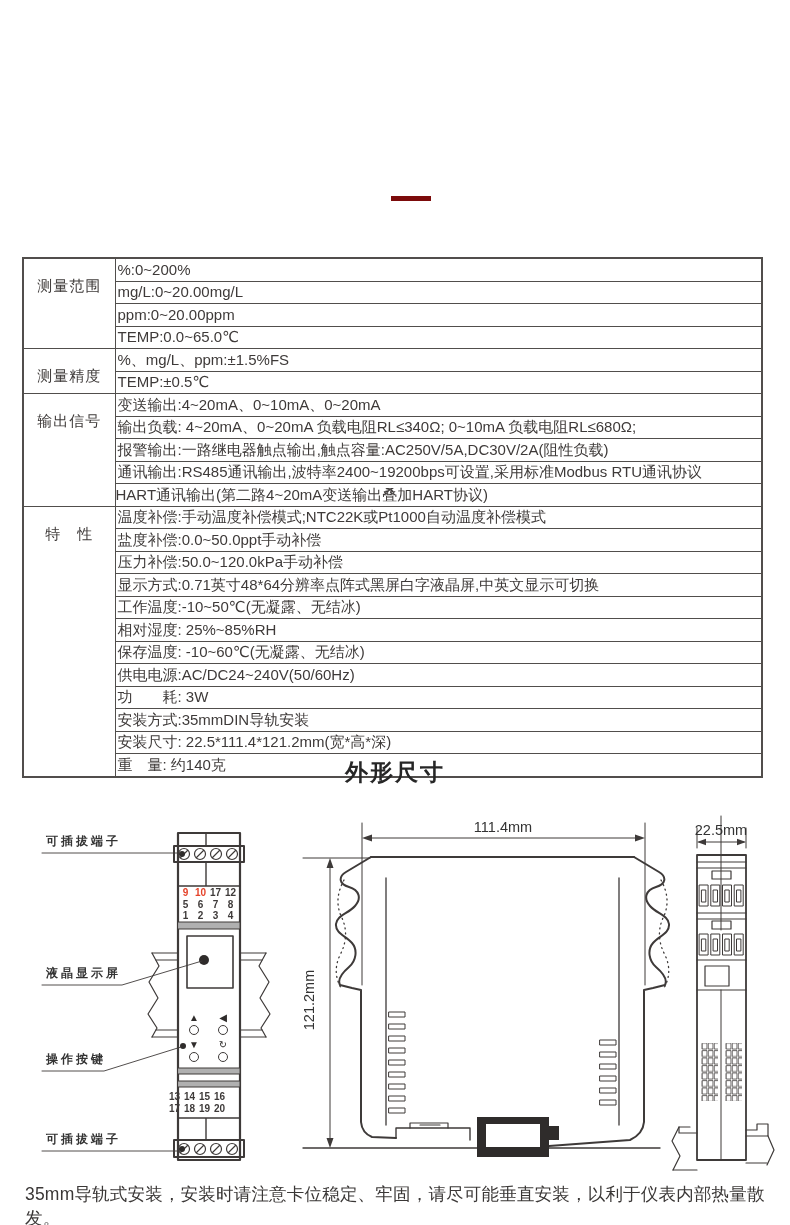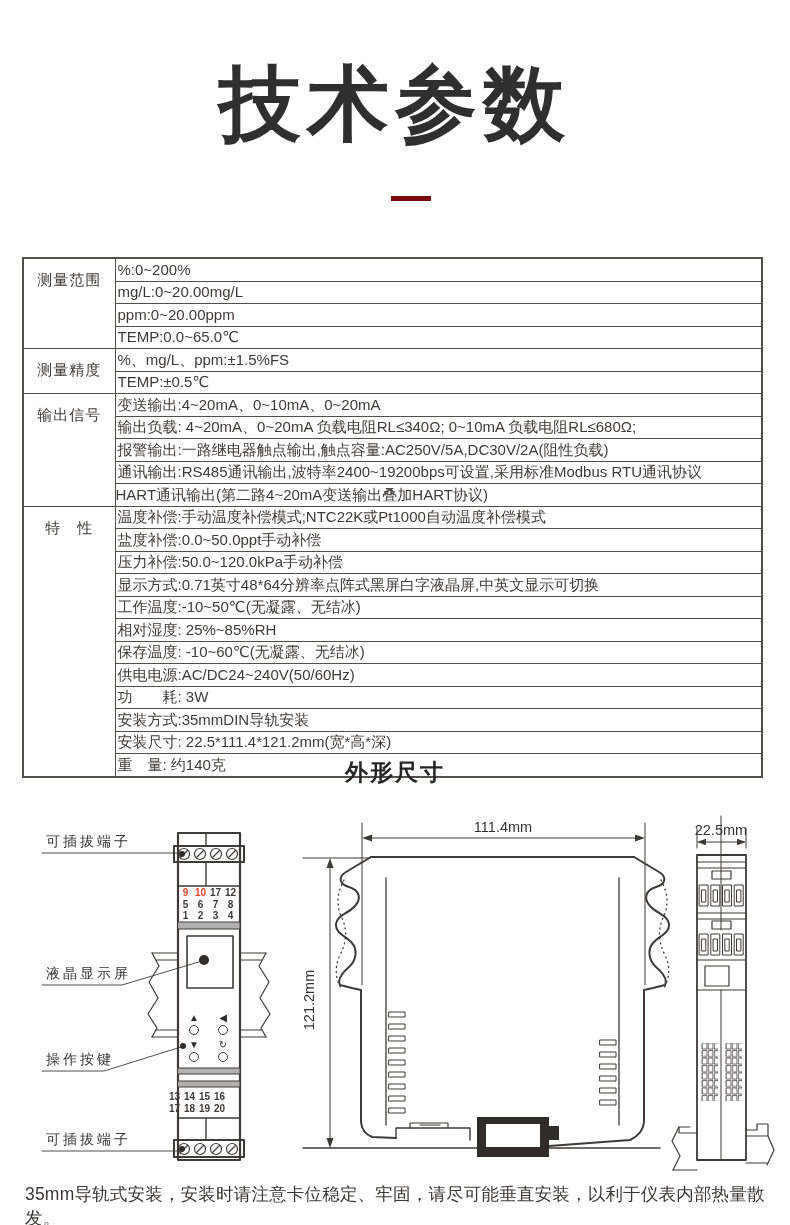--- a/index.html
+++ b/index.html
@@ -10,51 +10,50 @@
   .title{position:absolute;top:50px;left:0;width:100%;margin:0;text-align:center;
          font-size:82px;font-weight:bold;letter-spacing:6px;color:#2f2f2f;}
   .red-dash{position:absolute;top:196px;left:50%;transform:translateX(-50%);margin-left:16px;
             width:40px;height:5px;background:#7c0b0b;}
 
   
   .spec{position:absolute;top:257px;left:22px;width:741px;border-collapse:collapse;
         table-layout:fixed;font-size:15px;color:#3e3a39;border:2px solid #514e4c;}
   .spec td{border:1px solid #514e4c;height:21.5px;padding:0 0 0 2px;line-height:1.1;
            white-space:nowrap;overflow:hidden;}
-  .spec td.glabel{text-align:center;vertical-align:top;padding:13px 0 0 0;letter-spacing:1px;}
+  .spec td.glabel{text-align:center;vertical-align:top;padding:19px 0 0 0;letter-spacing:1px;}
   .spec td.center{text-align:left;padding-left:0;}
 
   
   .dim-heading{position:absolute;top:757px;left:0;width:100%;margin:0;text-align:center;
                font-size:23px;font-weight:600;letter-spacing:2px;color:#262626;}
   .drawing{position:absolute;top:815px;left:0;}
   .drawing path,.drawing rect,.drawing circle,.drawing line{vector-effect:non-scaling-stroke;}
 
-  .callout{position:absolute;font-size:14px;font-weight:normal;letter-spacing:3px;color:#333;}
+  .callout{position:absolute;font-size:12px;font-weight:bold;letter-spacing:3px;color:#333;}
   .dim-label{position:absolute;font-size:14.5px;color:#333;text-align:center;}
   .rot{transform:rotate(-90deg);transform-origin:center;}
 
   .num-grid{position:absolute;display:grid;grid-template-columns:repeat(4,15px);
             font-size:10px;font-weight:bold;line-height:11.5px;text-align:center;color:#3e3a39;}
   .num-grid .red{color:#e5432a;}
 
   .btn-grid{position:absolute;left:186px;top:1012px;display:grid;
             grid-template-columns:16px 16px;column-gap:13px;row-gap:2px;
             justify-items:center;align-items:center;font-size:10px;color:#2f2c2b;line-height:11px;}
   .key-circle{width:8px;height:8px;border:1.5px solid #3e3a39;border-radius:50%;margin-bottom:2px;}
 
   .footer{position:absolute;top:1182px;left:25px;width:762px;margin:0;
           font-size:17.5px;color:#3a3736;letter-spacing:0.2px;}
 </style>
 </head>
 <body>
 
 <div class="canvas">
 
-  <h1 class="title">技术参数</h1>
   <div class="red-dash"></div>
 
   <table class="spec">
     <colgroup>
         <col style="width:92px">
         <col>
       </colgroup>
     <tbody>
       <tr>
           <td class="glabel" rowspan="4">测量范围</td>

